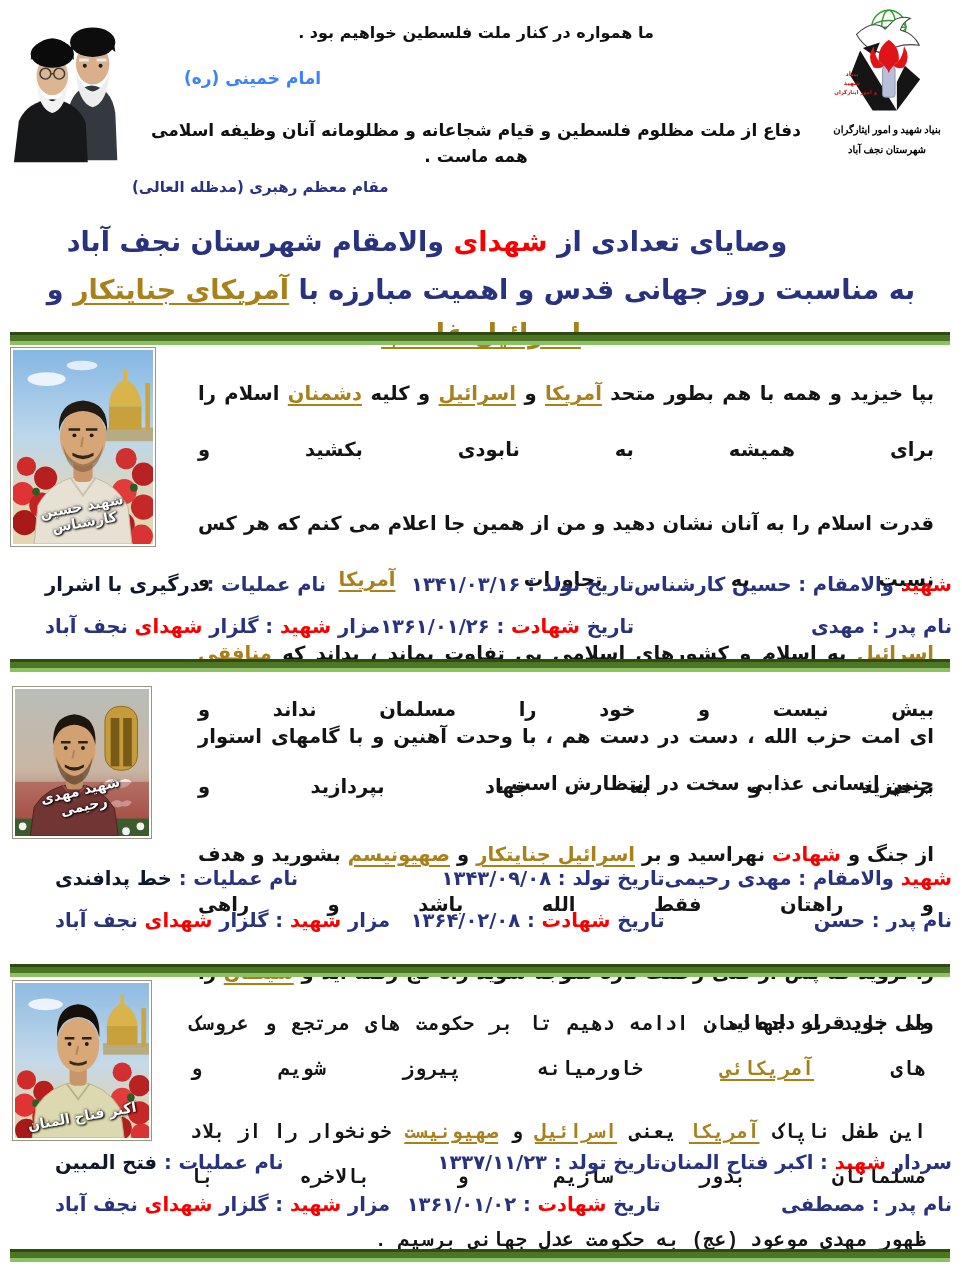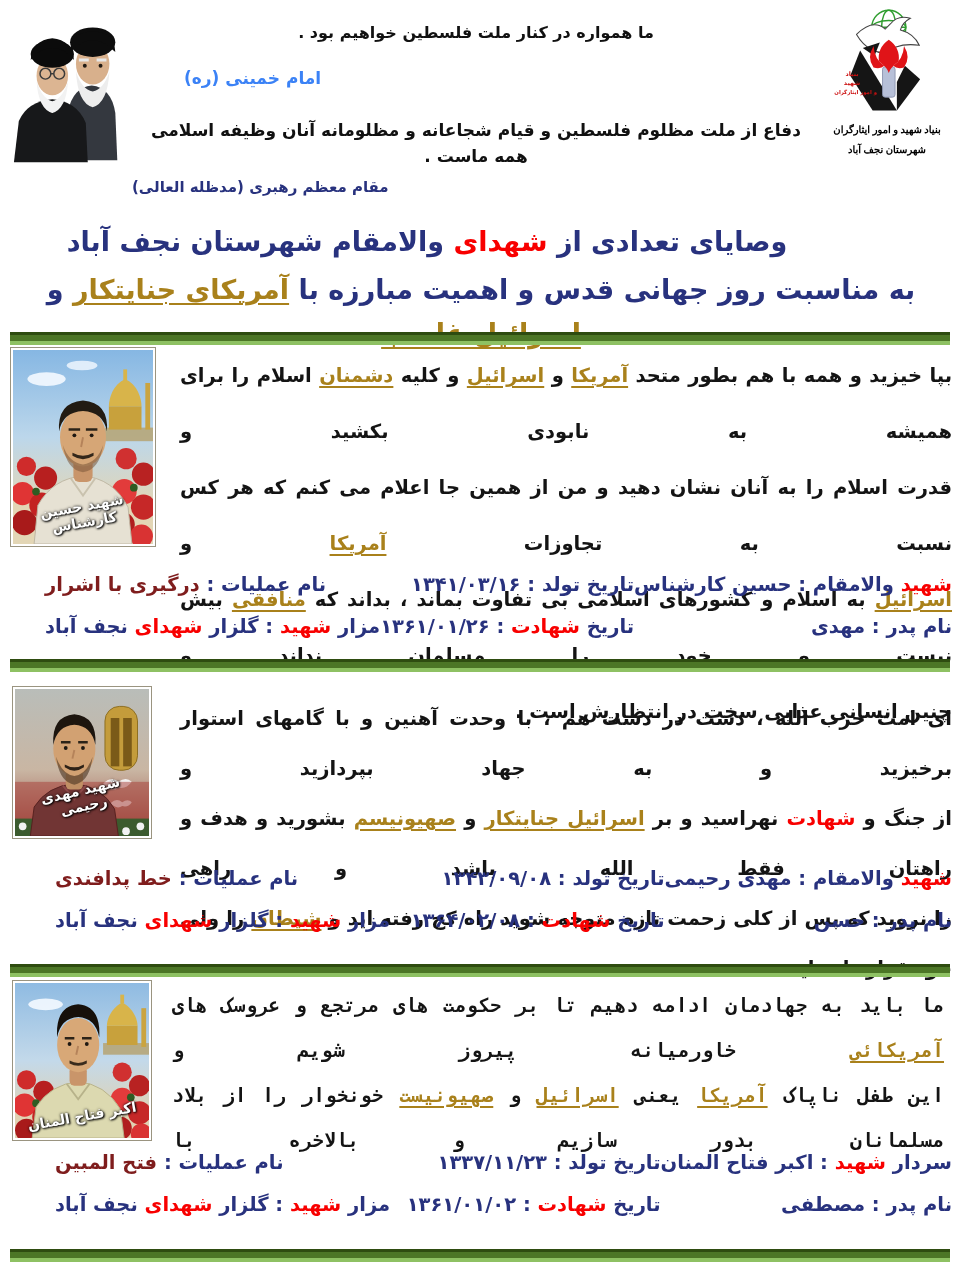--- a/index.html
+++ b/index.html
@@ -1,27 +1,27 @@
 <!DOCTYPE html>
 <html lang="fa"><head>
 <meta charset="utf-8">
 <style>
   html,body{margin:0;padding:0;background:#fff;}
   .page{position:relative;width:962px;height:1270px;background:#fff;overflow:hidden;
         font-family:"DejaVu Sans",sans-serif;font-weight:700;}
   .abs{position:absolute;}
   .rtl{direction:rtl;unicode-bidi:plaintext;}
-  p{margin:0;}
+  p{margin:18px;}
 
   
   .sg-n{color:#28327e;}
   .sg-r{color:#f80000;}
   .sg-k{color:#141414;}
   .sg-g{color:#a9811b;text-decoration:underline;text-decoration-thickness:2px;text-underline-offset:4px;}
-  .sg-o{color:#7f1d1d;}
+  .sg-o{color:#0f172a;}
 
   
   .leaders{left:8px;top:8px;width:128px;height:158px;}
   .leaders svg{width:100%;height:100%;}
   .hq1{left:156px;top:20px;width:640px;text-align:center;font-size:16px;line-height:26px;color:#111;}
   .hattr1{left:184px;top:69px;font-size:17px;line-height:18px;color:#3b82f6;}
   .hq2{left:146px;top:117px;width:660px;text-align:center;font-size:17px;line-height:26px;color:#111;}
   .hattr2{left:132px;top:178px;font-size:15px;line-height:18px;color:#28327e;}
   .logo{left:816px;top:4px;width:142px;text-align:center;}
   .logo svg{width:114px;height:112px;}
@@ -310,20 +310,21 @@
           <circle cx="75" cy="63" r="2" fill="#1e1812"></circle>
         <path d="M66,65 L64,74" stroke="#b5835a" stroke-width="2"></path>
         <path d="M57,80 Q66,85 75,80 L75,83 Q66,88 57,83Z" fill="#3a2c1d"></path>
       </svg>
       <figcaption class="caption">اکبر فتاح المنان</figcaption>
     </figure>
 
     <div class="abs testament tst3">
       <p class="tline"><span class="sg-k">ما باید به جهادمان ادامه دهیم تا بر حکومت های مرتجع و عروسک های </span><span class="sg-g">آمریکائی</span><span class="sg-k"> خاورمیانه پیروز شویم و</span></p>
       <p class="tline"><span class="sg-k">این طفل ناپاک </span><span class="sg-g">آمریکا</span><span class="sg-k"> یعنی </span><span class="sg-g">اسرائیل</span><span class="sg-k"> و </span><span class="sg-g">صهیونیست</span><span class="sg-k"> خونخوار را از بلاد مسلمانان بدور سازیم و بالاخره با</span></p>
+      <p class="tline last"><span class="sg-k">ظهور مهدی موعود (عج) به حکومت عدل جهانی برسیم .</span></p>
     </div>
 
     <div class="abs info inf3">
       <div class="cell cA"><span class="sg-n">سردار </span><span class="sg-r">شهید</span><span class="sg-n"> : اکبر فتاح المنان</span></div>
       <div class="cell cB"><span class="sg-n">تاریخ تولد : ۱۳۳۷/۱۱/۲۳</span></div>
       <div class="cell cC"><span class="sg-n">نام عملیات : </span><span class="sg-o">فتح المبین</span></div>
       <div class="cell cA"><span class="sg-n">نام پدر : مصطفی</span></div>
       <div class="cell cB"><span class="sg-n">تاریخ </span><span class="sg-r">شهادت</span><span class="sg-n"> : ۱۳۶۱/۰۱/۰۲</span></div>
       <div class="cell cC"><span class="sg-n">مزار </span><span class="sg-r">شهید</span><span class="sg-n"> : گلزار </span><span class="sg-r">شهدای</span><span class="sg-n"> نجف آباد</span></div>
     </div>

